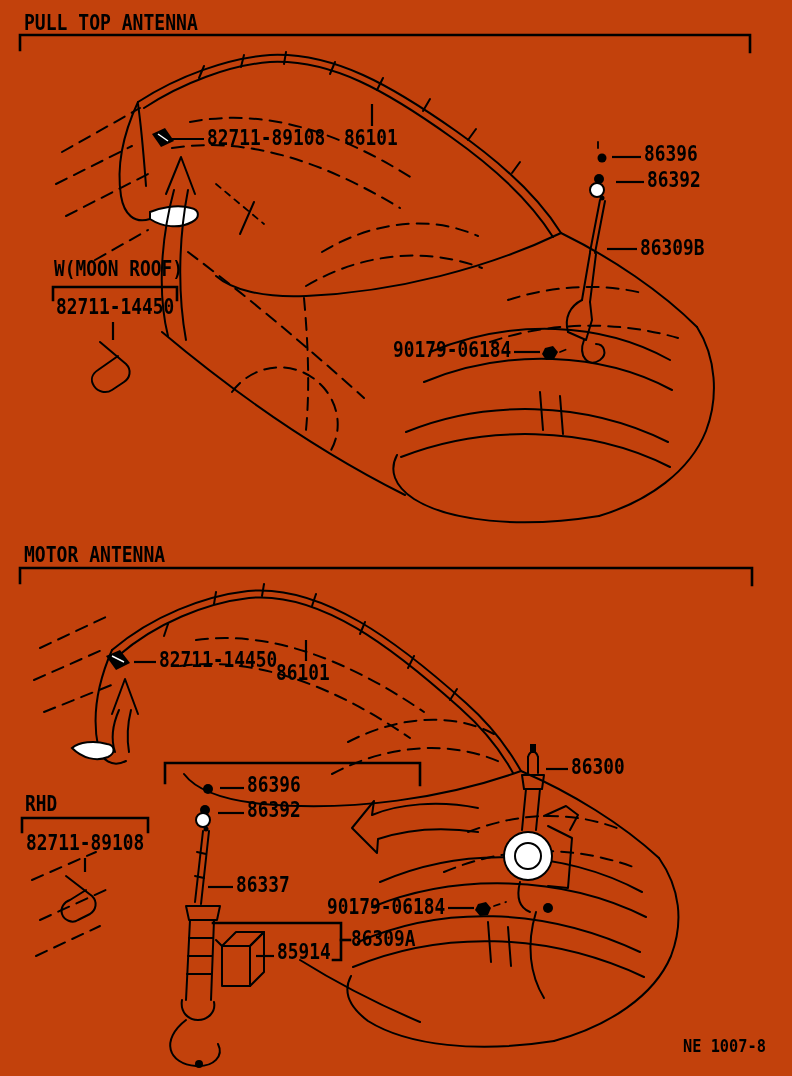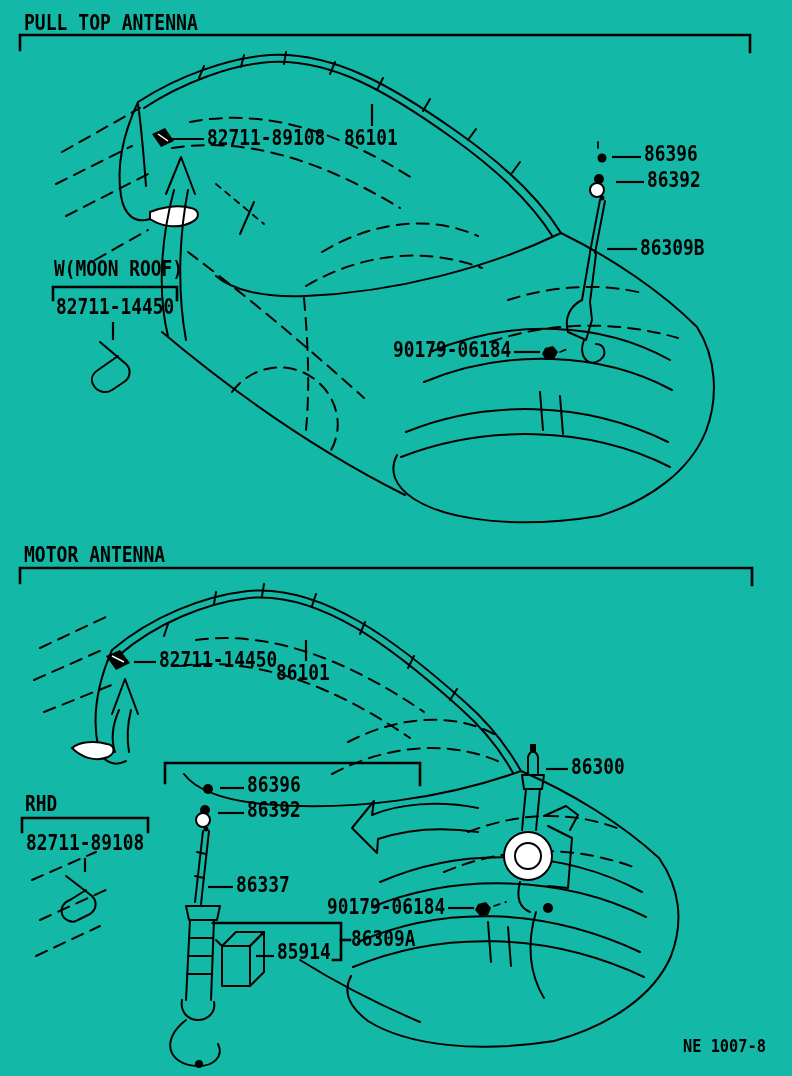--- a/index.html
+++ b/index.html
@@ -1,18 +1,18 @@
 <!DOCTYPE html>
 <html><head>
 <meta charset="utf-8">
 <style>
   html,body { margin:0; padding:0; background:#fff; }
   .canvas {
     position:relative; width:792px; height:1076px;
-    background:#14b8a6; overflow:hidden;
+    background:#c2410c; overflow:hidden;
     font-family:"DejaVu Sans Mono", monospace;
   }
   .lbl {
     position:absolute; color:#000;
     font:bold 21px "DejaVu Sans Mono", monospace;
     line-height:1; white-space:nowrap;
     transform:scaleX(0.85); transform-origin:0 0;
   }
   .sec-title {
     position:absolute; color:#000;

